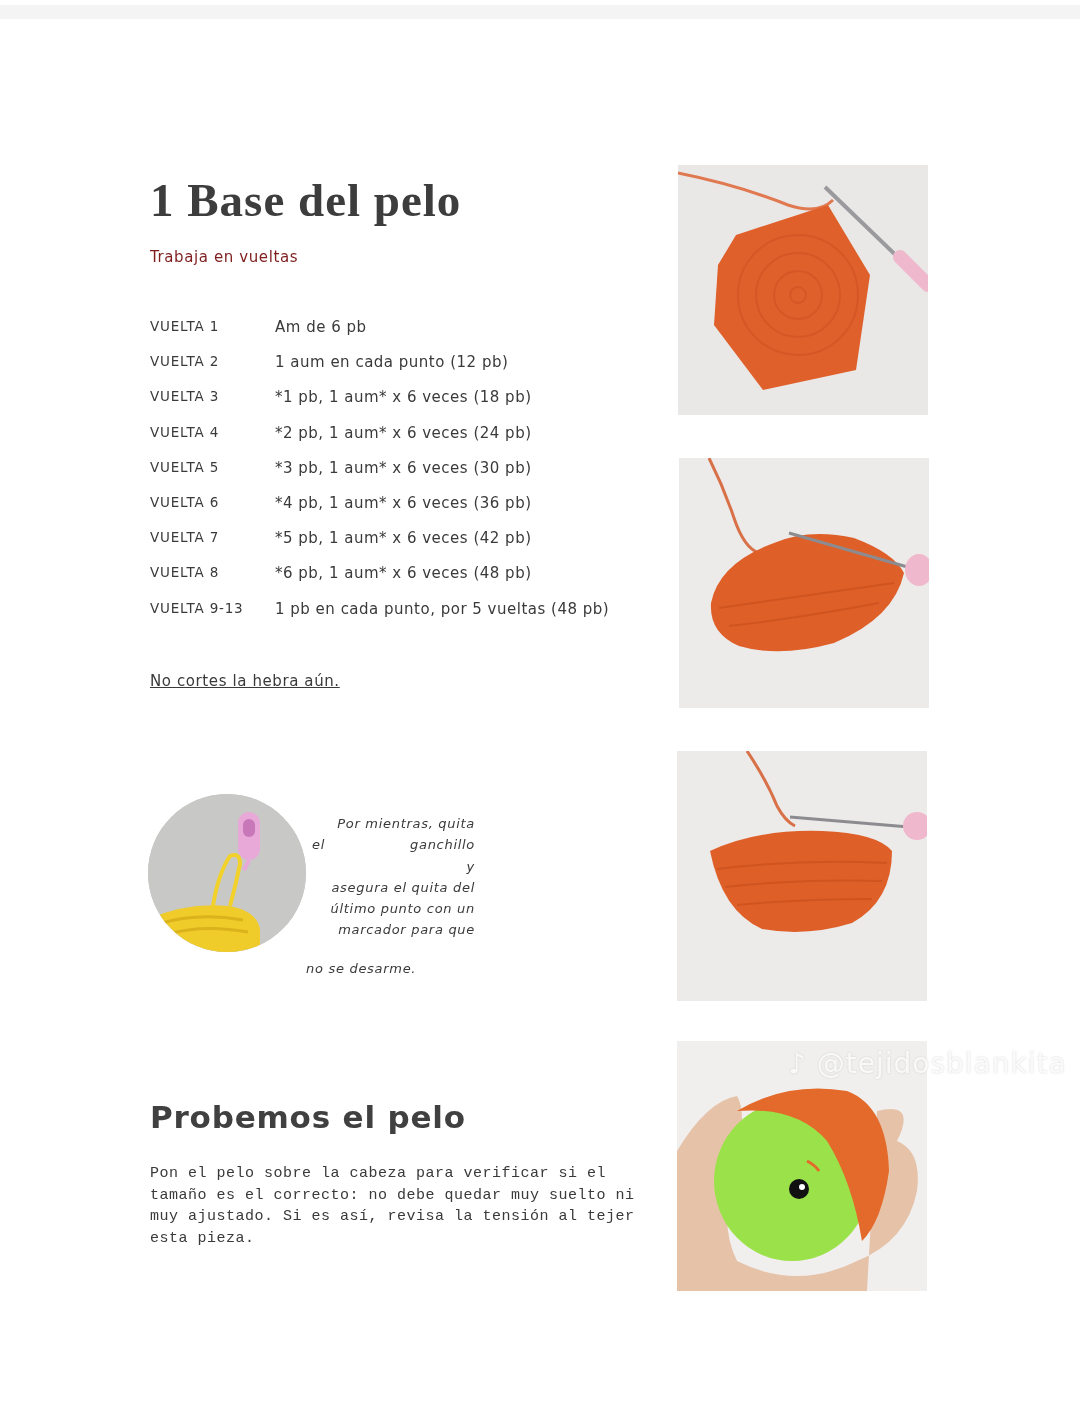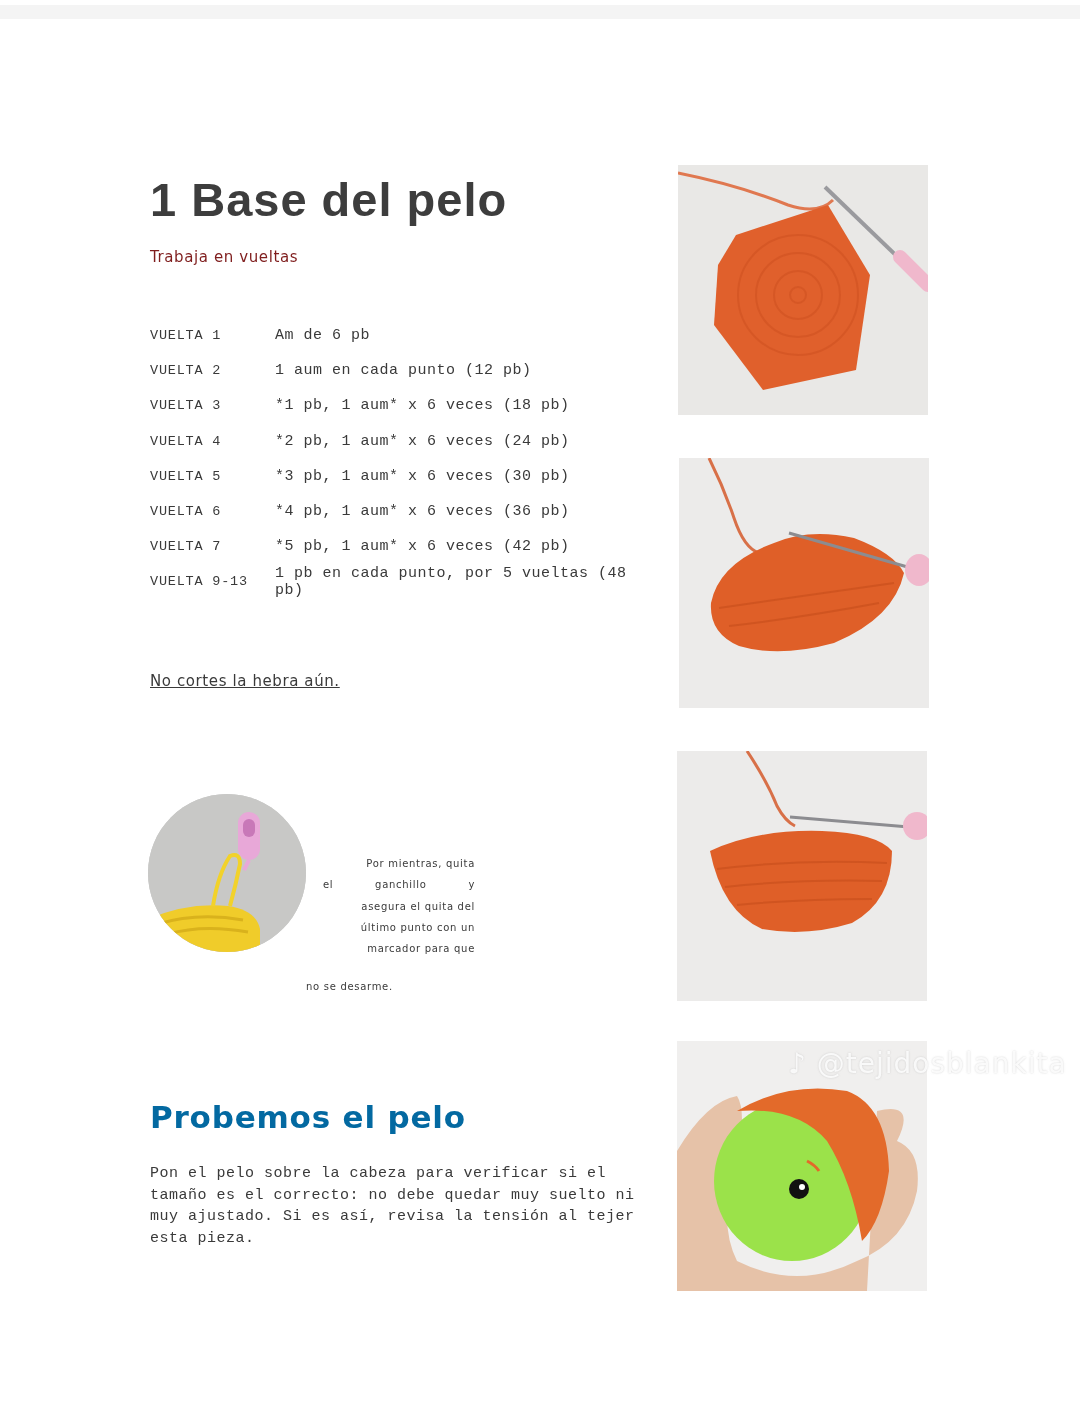--- a/index.html
+++ b/index.html
@@ -4,45 +4,45 @@
 <style>
   html, body { margin: 0; padding: 0; }
   body {
     width: 1080px; height: 1403px; background: #ffffff; position: relative; overflow: hidden;
     font-family: "DejaVu Sans", sans-serif; color: #3a3a3a;
   }
   .topstrip { position: absolute; left: 0; top: 5px; width: 1080px; height: 14px; background: #f4f4f4; }
 
   .h1 {
     position: absolute; left: 150px; top: 170px; margin: 0;
-    font-family: Liberation Sans, sans-serif; font-weight: bold; font-size: 47px; letter-spacing: 1px;
+    font-family: Liberation Serif, serif; font-weight: bold; font-size: 47px; letter-spacing: 1px;
     color: #3d3d3d; line-height: 60px;
   }
   .sub { position: absolute; left: 150px; top: 248px; font-size: 15px; letter-spacing: 0.6px; color: #7f1d1d; }
 
   .rows { position: absolute; left: 150px; top: 318px; width: 480px; }
-  .row { height: 35.2px; display: flex; align-items: center; font-size: 15px; color: #3a3a3a; letter-spacing: 0.5px; font-family: Liberation Mono, monospace; }
+  .row { height: 35.2px; display: flex; font-size: 15px; color: #3a3a3a; letter-spacing: 0.5px; }
   .row .lbl { width: 125px; font-size: 13.5px; letter-spacing: 0.8px; }
   .row .txt { flex: 1; }
 
   .note { position: absolute; left: 150px; top: 672px; font-size: 15px; letter-spacing: 0.6px; text-decoration: underline; }
 
   .circle {
     position: absolute; left: 148px; top: 794px; width: 158px; height: 158px; border-radius: 50%;
     overflow: hidden; background: #c9c9c9;
   }
   .side-text {
-    position: absolute; left: 312px; top: 853px; width: 163px; font-size: 10px; line-height: 21.3px;
-    letter-spacing: 0.7px; text-align: justify; text-align-last: right;
+    position: absolute; left: 312px; top: 813px; width: 163px; font-size: 13px; line-height: 21.3px;
+    letter-spacing: 0.7px; text-align: justify; text-align-last: right; font-style: italic;
   }
   .side-text .last { text-align: left; text-align-last: left; margin-left: -6px; margin-top: 17px; }
 
   .h2 {
     position: absolute; left: 150px; top: 1096px; margin: 0; font-weight: bold; font-size: 31px;
-    letter-spacing: 0.8px; color: #0369a1; line-height: 42px;
+    letter-spacing: 0.8px; color: #404040; line-height: 42px;
   }
   .para { position: absolute; left: 150px; top: 1163px; width: 485px; font-size: 15px; line-height: 21.5px; letter-spacing: 0.5px; font-family: Liberation Mono, monospace; }
 
   .photo { position: absolute; width: 250px; height: 250px; overflow: hidden; background: #ecebea; }
   .p1 { left: 678px; top: 165px; }
   .p2 { left: 679px; top: 458px; }
   .p3 { left: 677px; top: 751px; }
   .p4 { left: 677px; top: 1041px; background: #efefef; }
   .photo svg, .circle svg { display: block; width: 100%; height: 100%; }
 
@@ -80,20 +80,24 @@
       <span class="lbl">VUELTA 5</span>
       <span class="txt">*3 pb, 1 aum* x 6 veces (30 pb)</span>
     </div>
   <div class="row">
       <span class="lbl">VUELTA 6</span>
       <span class="txt">*4 pb, 1 aum* x 6 veces (36 pb)</span>
     </div>
   <div class="row">
       <span class="lbl">VUELTA 7</span>
       <span class="txt">*5 pb, 1 aum* x 6 veces (42 pb)</span>
+    </div>
+  <div class="row">
+      <span class="lbl">VUELTA 8</span>
+      <span class="txt">*6 pb, 1 aum* x 6 veces (48 pb)</span>
     </div>
   <div class="row">
       <span class="lbl">VUELTA 9-13</span>
       <span class="txt">1 pb en cada punto, por 5 vueltas (48 pb)</span>
     </div>
 </div>
 
 <div class="note">No cortes la hebra aún.</div>
 
 <div class="circle">

